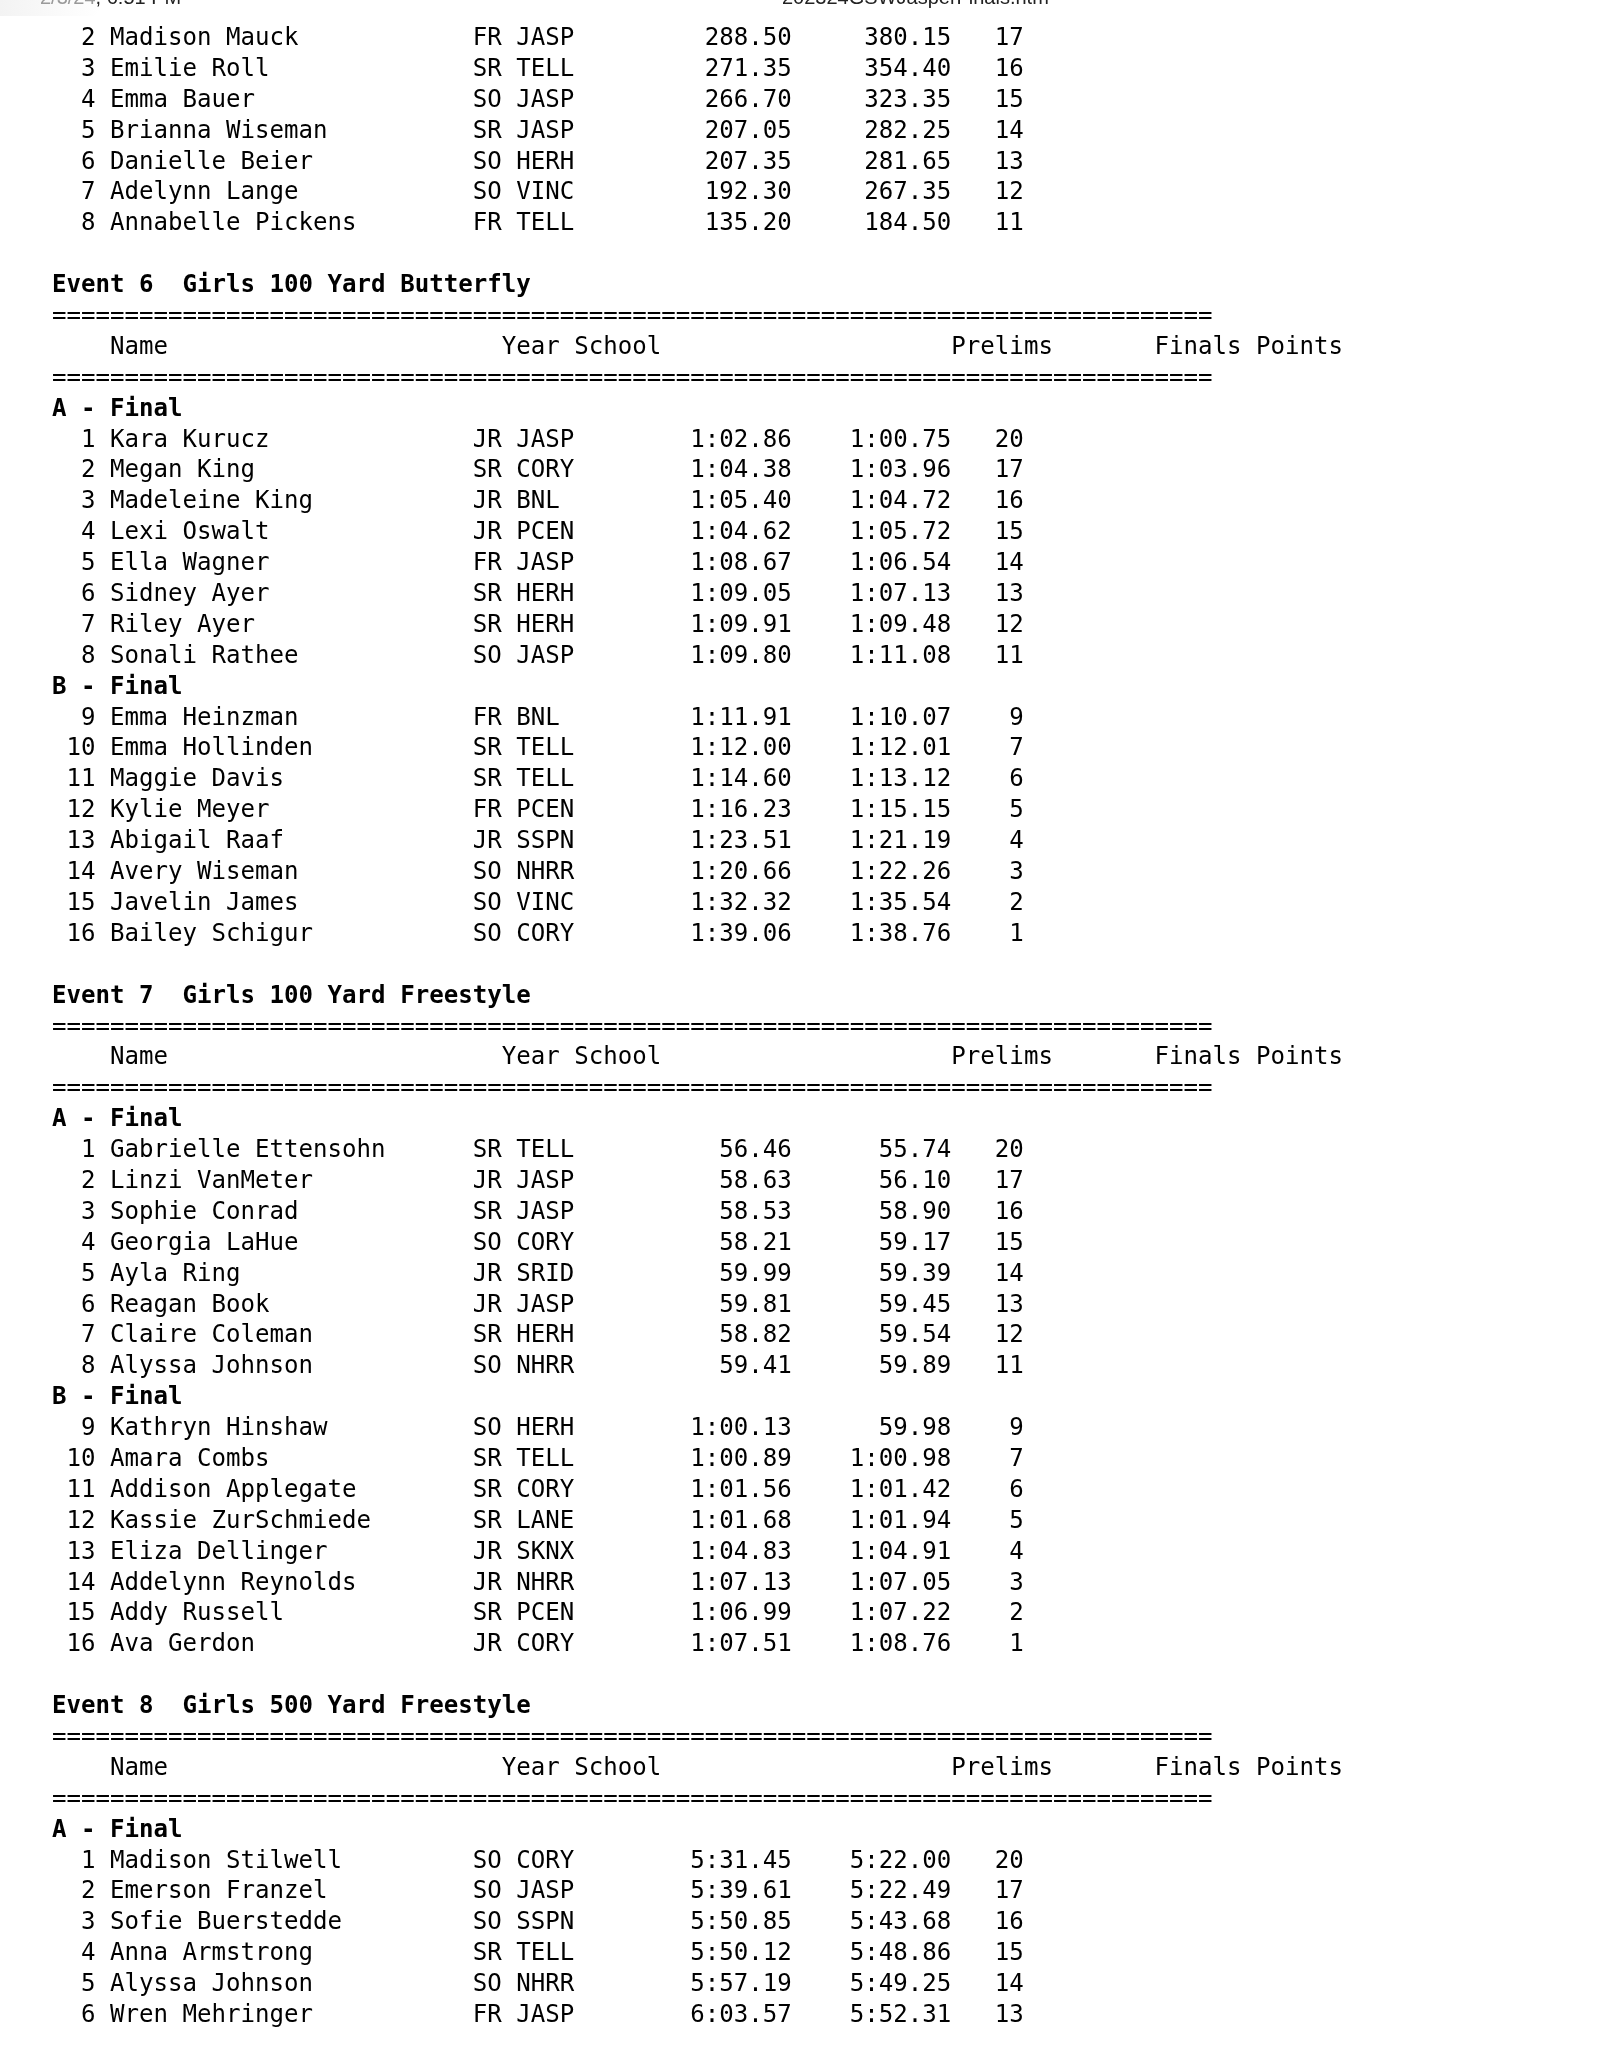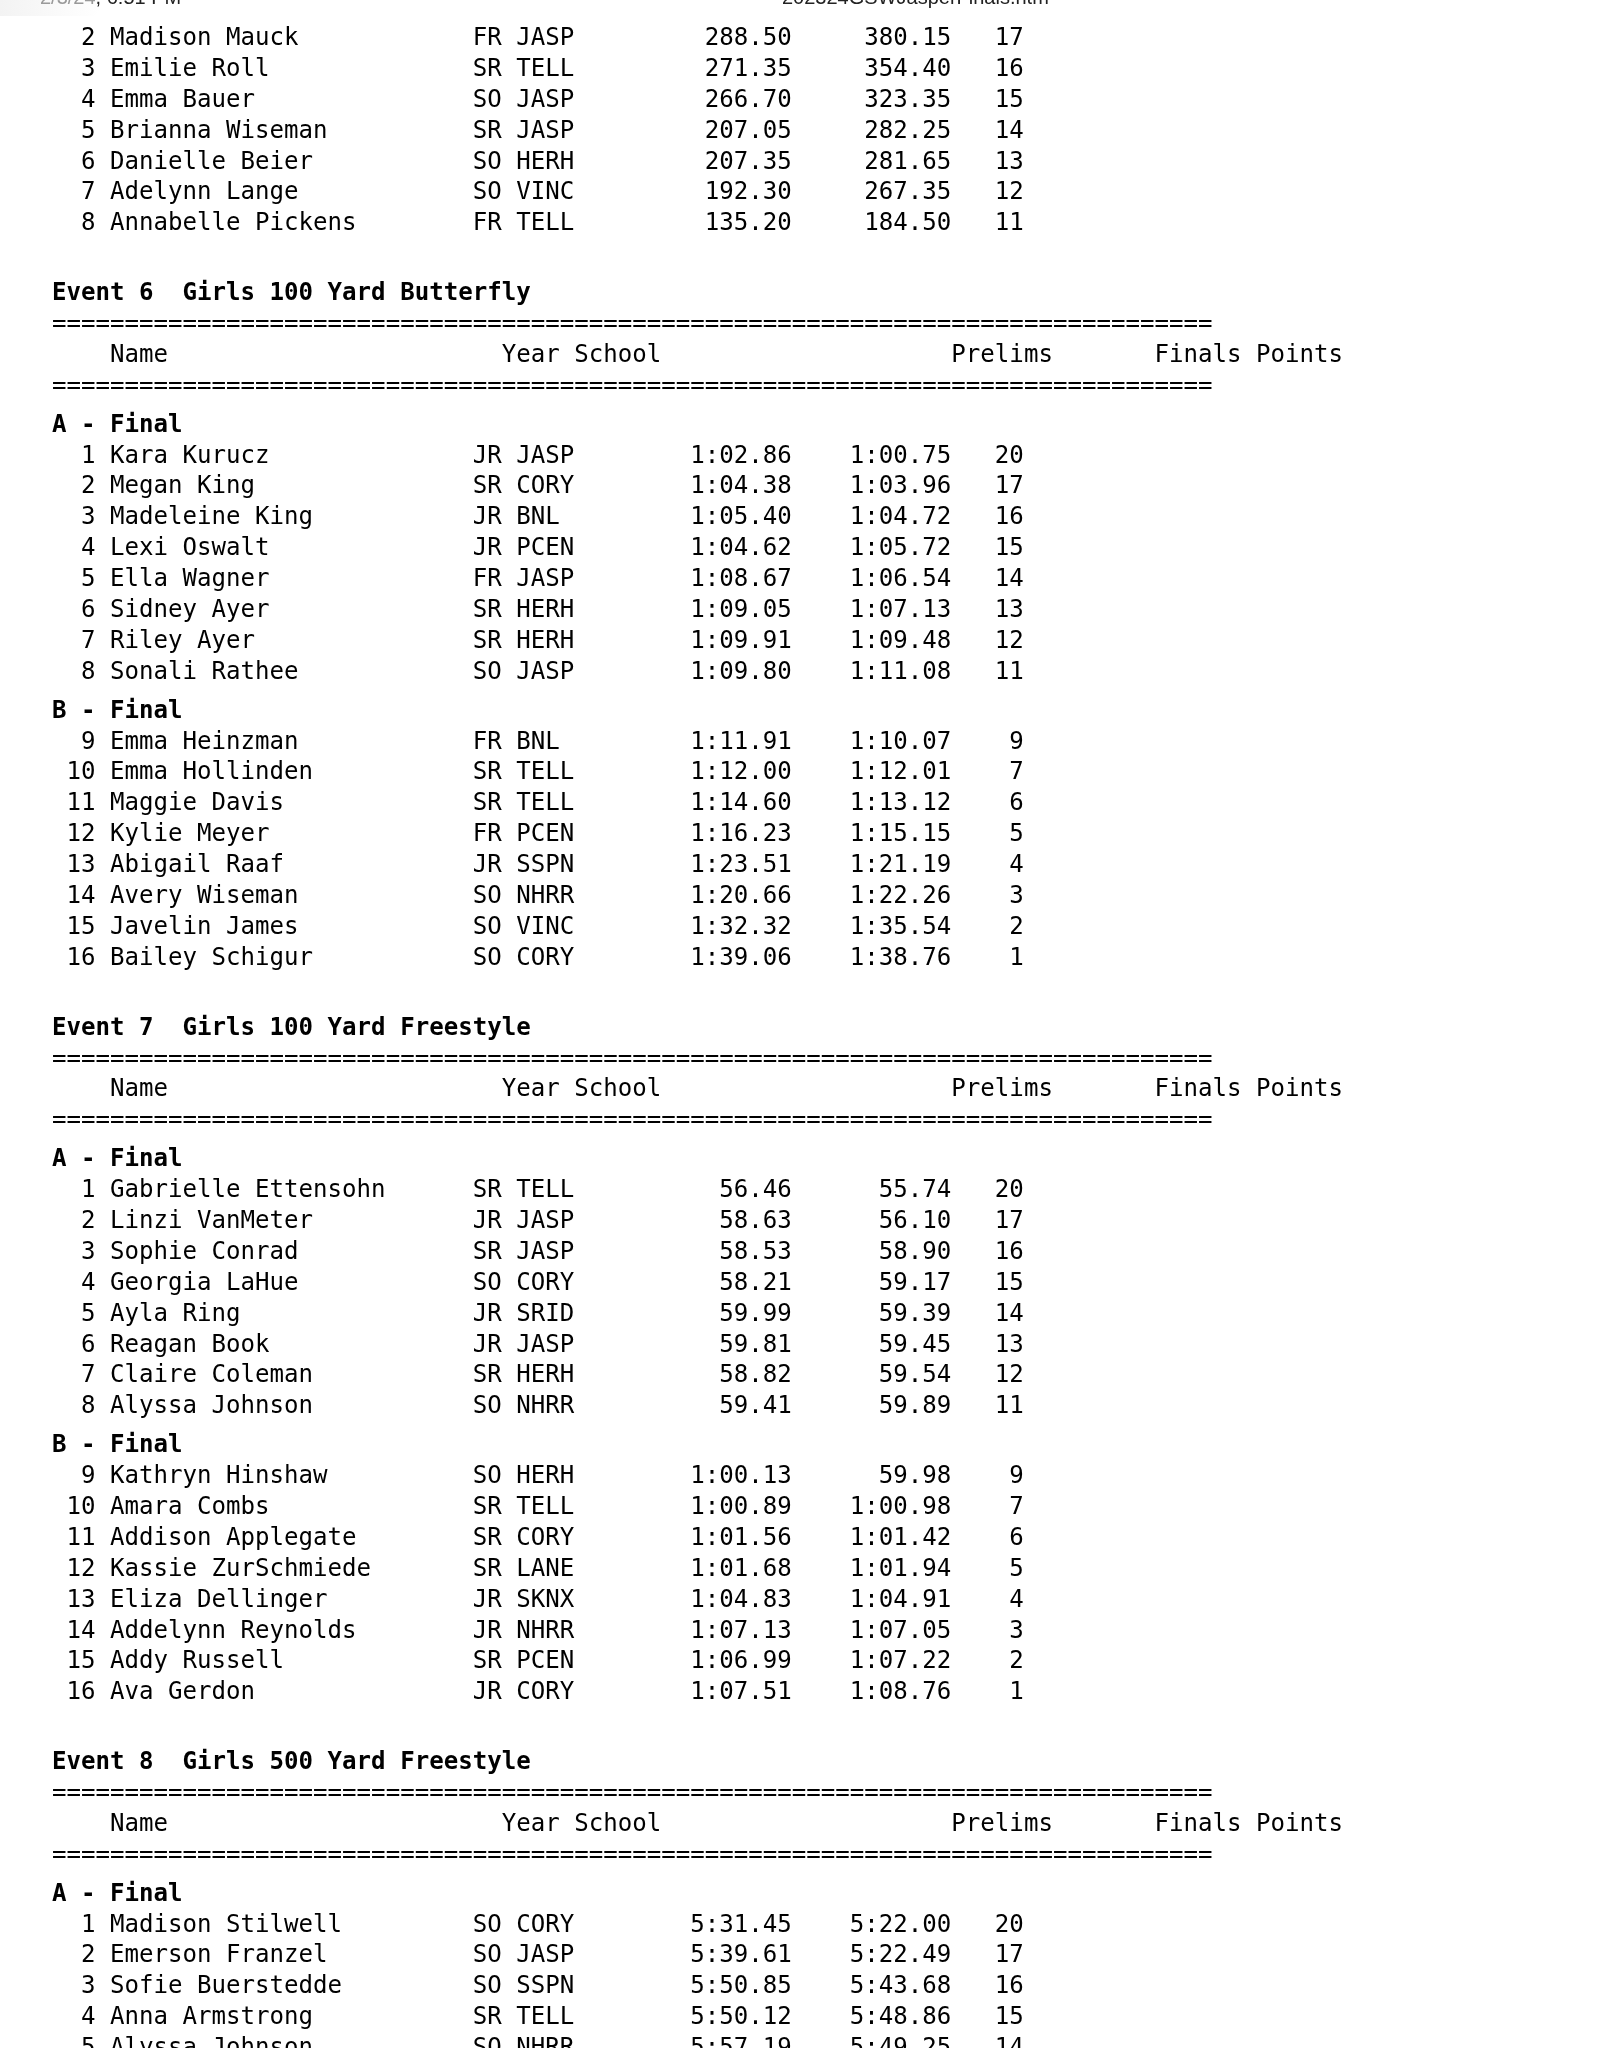--- a/index.html
+++ b/index.html
@@ -19,21 +19,21 @@
     background: linear-gradient(90deg, rgba(240,240,240,0.8), rgba(255,255,255,0));
     border-radius: 0 0 8px 0;
   }
   pre.results {
     position: absolute; left: 52px; top: 22px; margin: 0;
     font-family: "DejaVu Sans Mono", "Liberation Mono", monospace;
     font-size: 24.1px; line-height: 30.9px; white-space: pre;
     letter-spacing: 0;
   }
   .line { display: block; height: 30.9px; }
-  .bold { font-weight: bold; margin-top: 8px; }
+  .bold { font-weight: bold; }
   .rule { color: #000; }
 </style>
 </head>
 <body>
 
 <div class="page-fade"></div>
 <div class="print-header">
   <span class="date"><span class="faded">2/3/24</span><span>, 6:51 PM</span></span>
   <span class="file">202324GSWJasperFinals.htm</span>
 </div>

